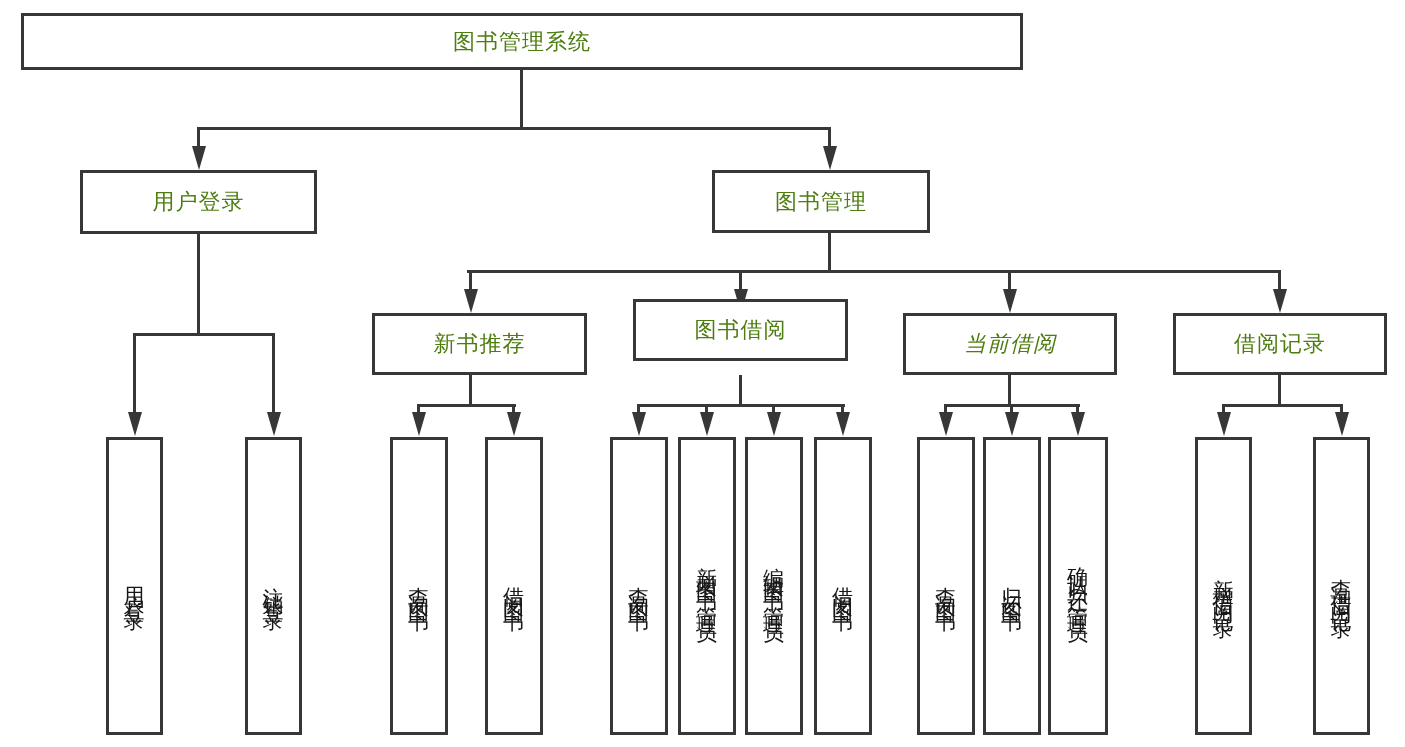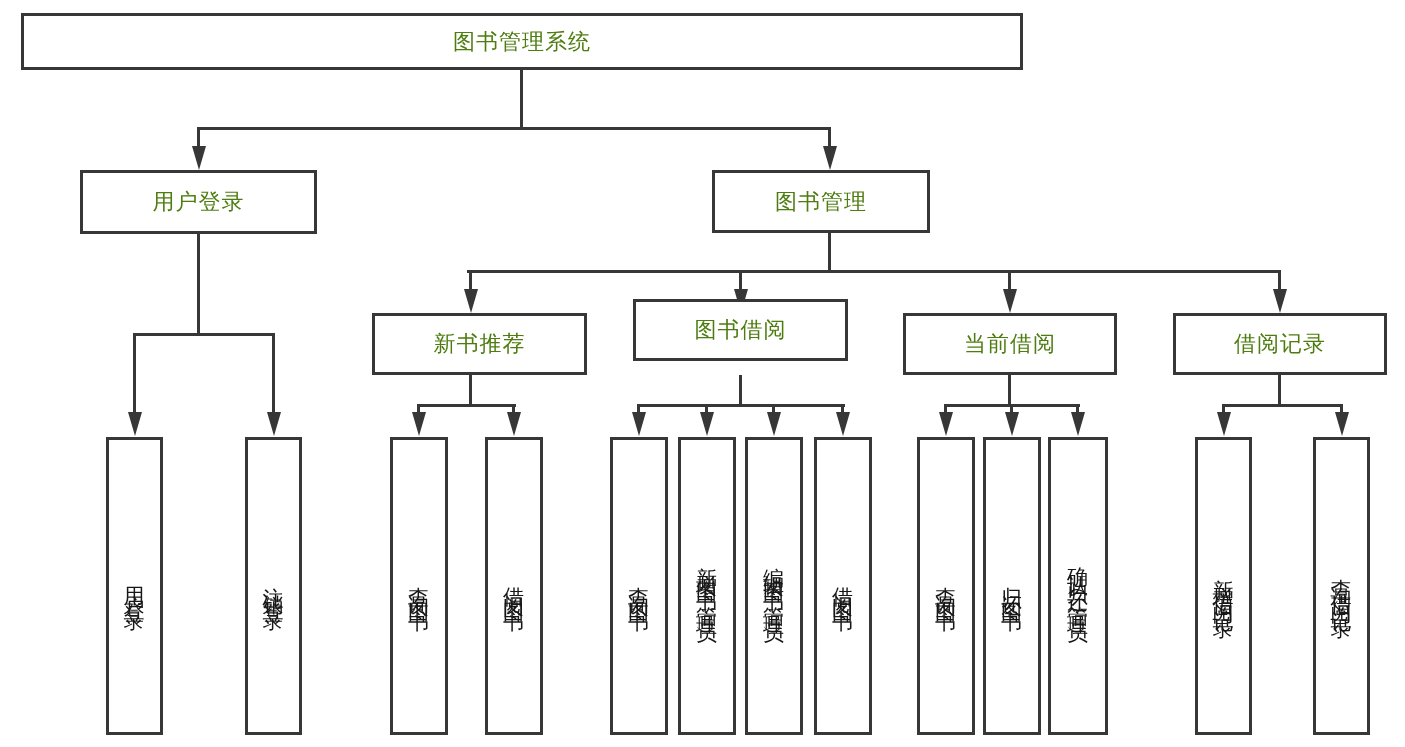--- a/index.html
+++ b/index.html
@@ -71,21 +71,21 @@
   <div class="arrow" style="left:1003px;top:289px;"></div>
   <div class="line" style="left:1278px;top:270px;width:3px;height:19px;"></div>
   <div class="arrow" style="left:1273px;top:289px;"></div>
 
   <div class="node" style="left:363px;top:313px;width:215px;height:62px;margin-left:9px;">
     <span class="hlabel">新书推荐</span>
   </div>
   <div class="node" style="left:633px;top:299px;width:215px;height:62px;">
     <span class="hlabel">图书借阅</span>
   </div>
-  <div class="node" style="left:903px;top:313px;width:214px;height:62px;">
+  <div class="node" style="left:903px;top:313px;width:214px;height:62px;font-style:italic;">
     <span class="hlabel">当前借阅</span>
   </div>
   <div class="node" style="left:1173px;top:313px;width:214px;height:62px;">
     <span class="hlabel">借阅记录</span>
   </div>
 
   <div class="line" style="left:469px;top:375px;width:3px;height:30px;"></div>
   <div class="line" style="left:417px;top:404px;width:99px;height:3px;"></div>
   <div class="line" style="left:417px;top:404px;width:3px;height:8px;"></div>
   <div class="arrow" style="left:412px;top:412px;"></div>

